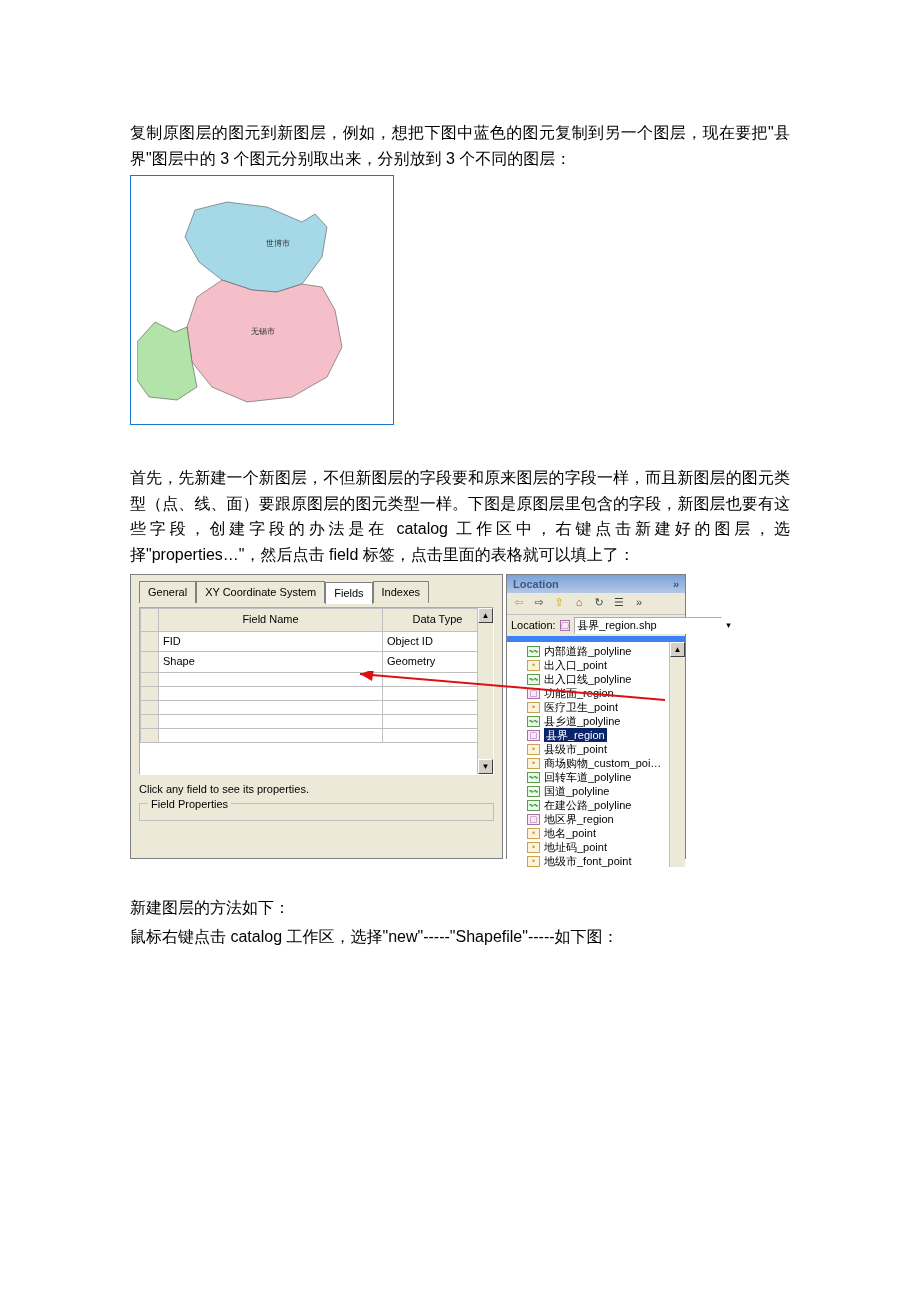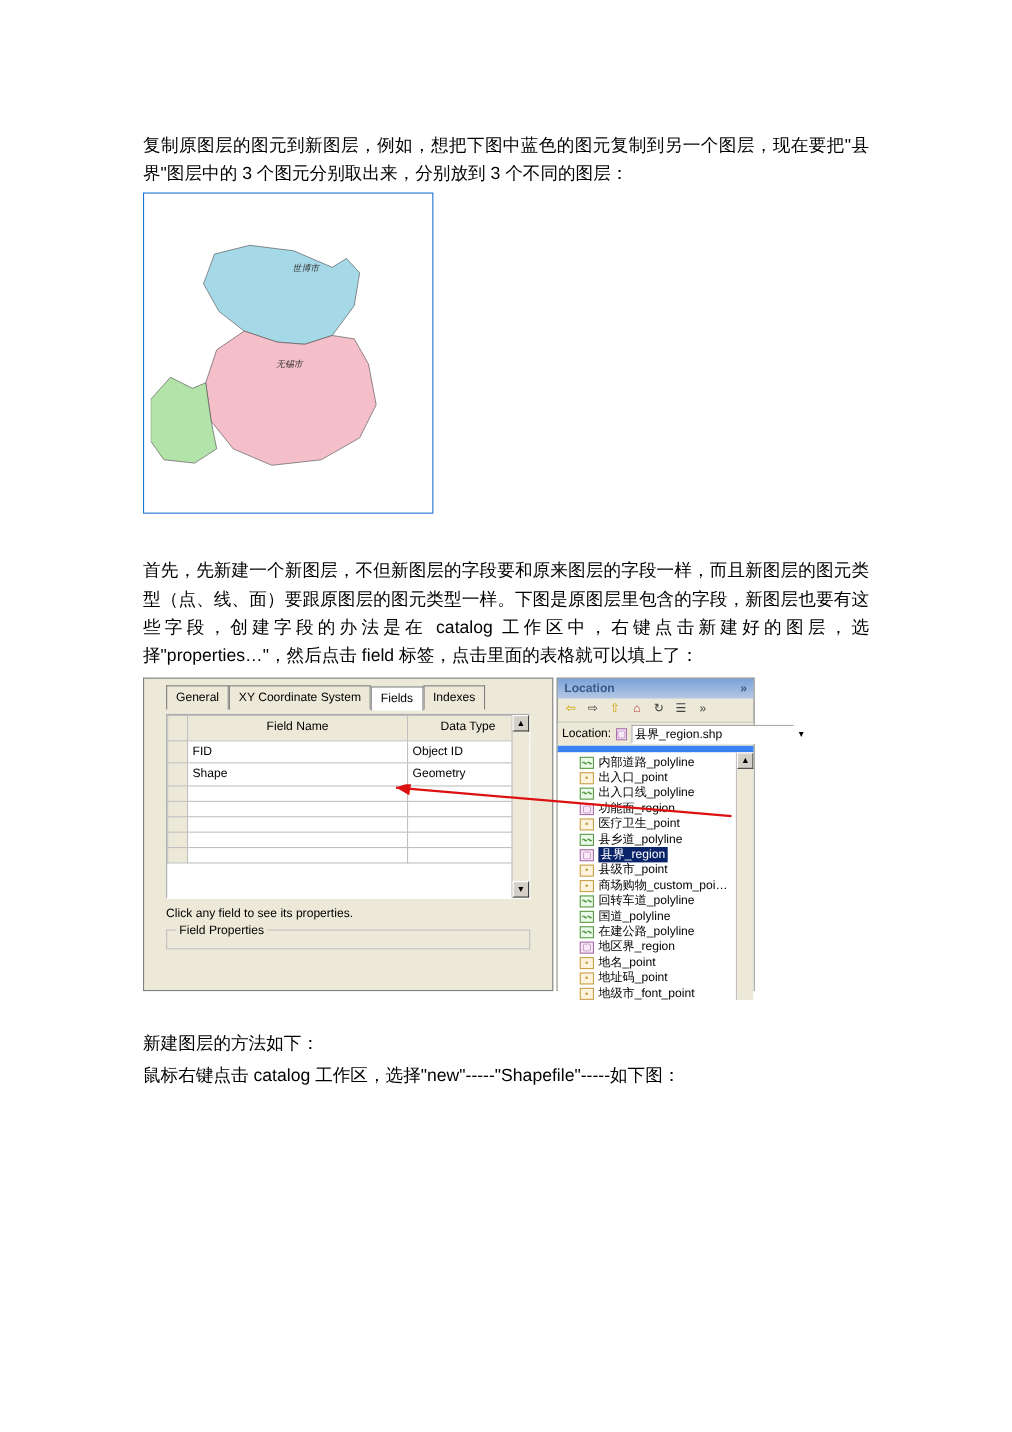--- a/index.html
+++ b/index.html
@@ -12,28 +12,27 @@
     font-size: 16px;
     line-height: 1.6;
     color: #000;
   }
 
   .para { margin-bottom: 4px; text-align: justify; }
 
   
   .map-wrap {
     width: 264px;
-    height: 292px;
+    height: 250px;
     border: 1px solid #1a75cf;
     padding: 6px;
     background: #ffffff;
     margin-top: 4px;
     margin-bottom: 40px;
     position: relative;
-    font-style: italic;
   }
   .map-wrap svg { width: 100%; height: 100%; display: block; }
   .map-label {
     position: absolute;
     font-size: 8px;
     color: #333;
     font-family: "SimSun", sans-serif;
   }
 
   
@@ -75,21 +74,21 @@
   .sysbtn {
     width: 16px; height: 14px;
     background: #d4d0c8;
     border: 1px solid #fff;
     border-right-color:#404040; border-bottom-color:#404040;
     font-size: 9px;
     line-height: 12px;
     text-align: center;
     color:#000;
   }
-  .dlg-body { padding: 6px 20px; }
+  .dlg-body { padding: 6px 8px; }
 
   .tabs { display:flex; gap:0; margin-bottom:4px; }
   .tab {
     padding: 2px 8px;
     border: 1px solid #808080;
     border-bottom: none;
     background: #ece9d8;
     font-size: 11px;
   }
   .tab.active { background:#fff; position:relative; top:1px; }

